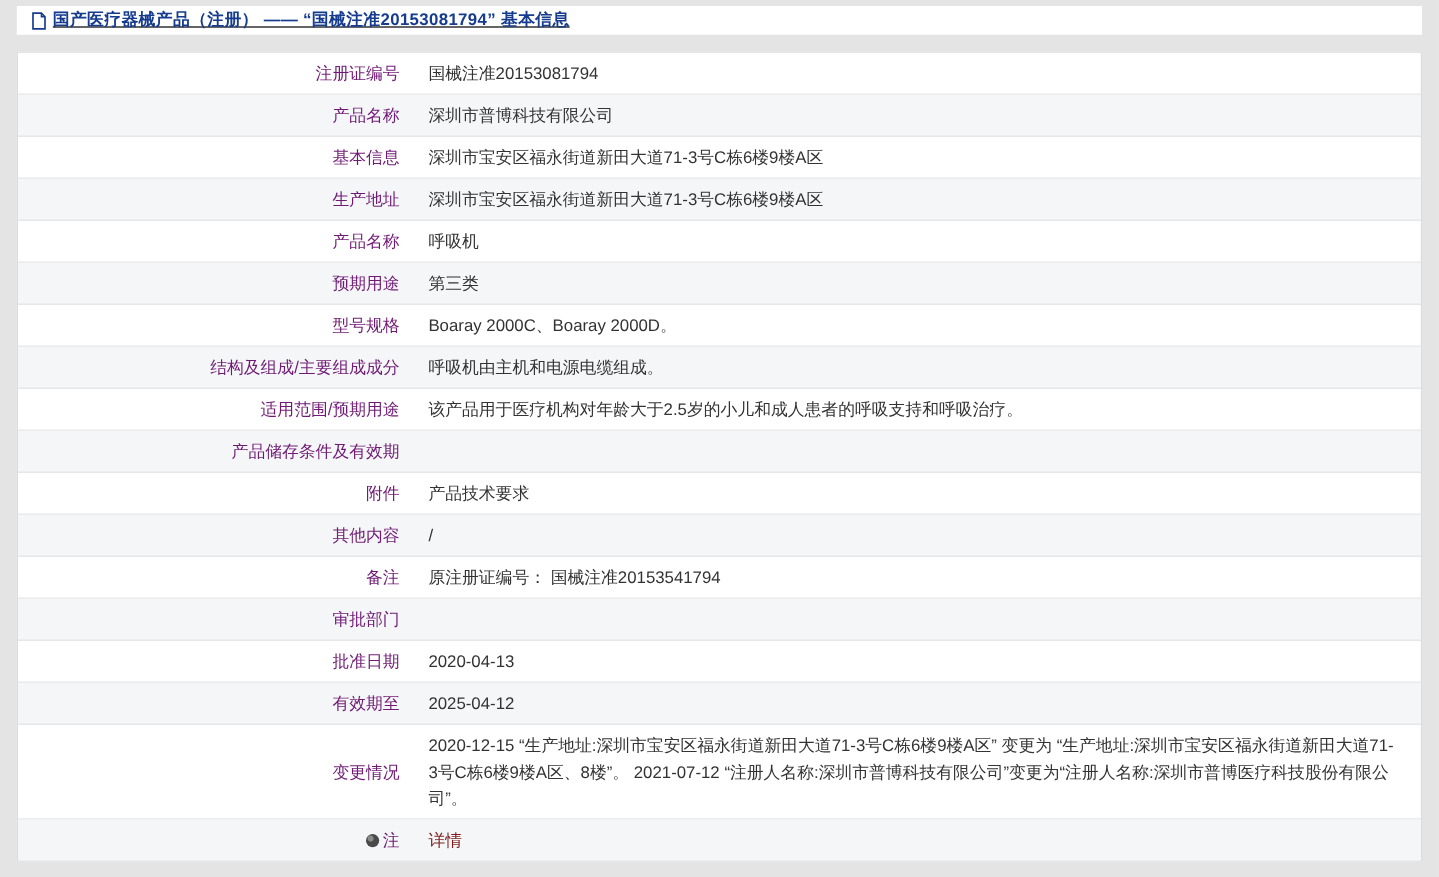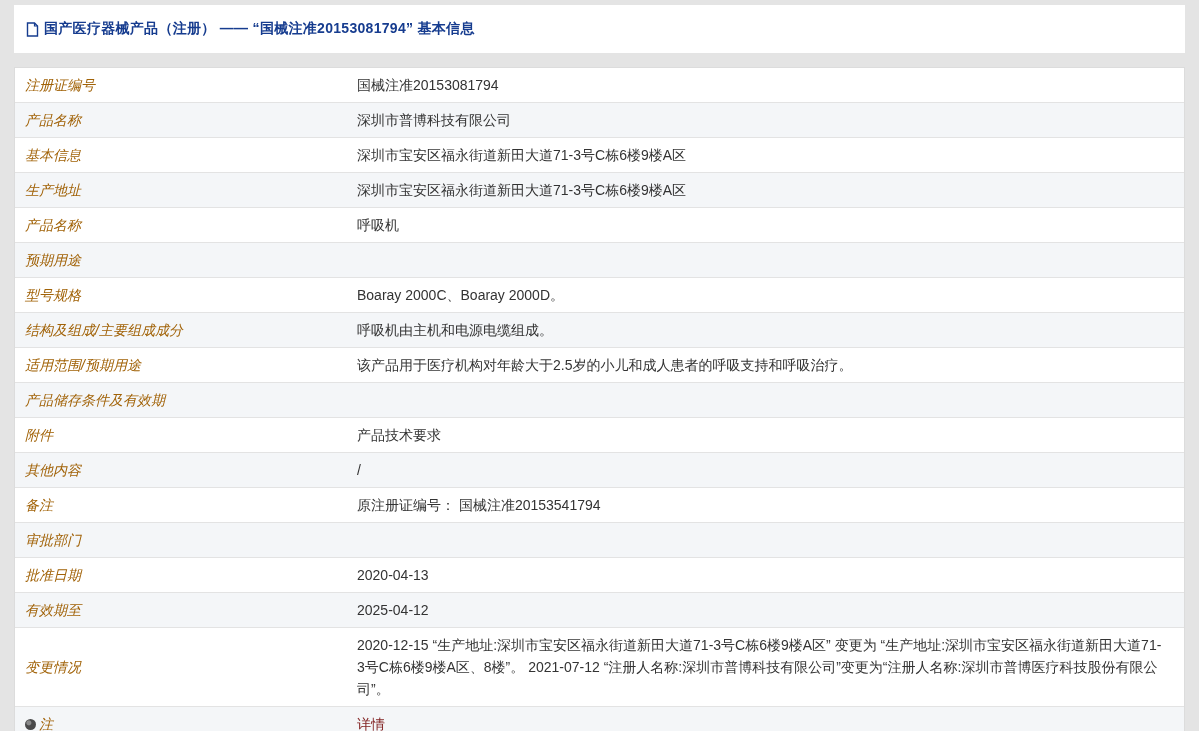--- a/index.html
+++ b/index.html
@@ -6,25 +6,26 @@
   html, body {
     width: 1199px; height: 731px;
     background: #e4e4e4;
     font-family: "Liberation Sans", "DejaVu Sans", sans-serif;
     overflow: hidden;
   }
   .page { padding: 5px 14px; }
 
   .title-bar {
     background: #ffffff;
-    height: 48px;
+    height: 24px;
     display: flex;
     align-items: center;
     padding: 0 12px;
     margin-bottom: 14px;
+    text-decoration: underline;
   }
   .doc-icon { display: inline-flex; margin-right: 5px; }
   .title {
     color: #163c8f;
     font-size: 14px;
     font-weight: bold;
     letter-spacing: 0.3px;
   }
 
   .info-table {
@@ -38,25 +39,24 @@
     border-bottom: 1px solid #e3e3e3;
     font-size: 14px;
     color: #333333;
   }
   .row:last-child { border-bottom: none; }
   .row.alt { background: #f4f6f8; }
 
   .label-cell {
     width: 330px;
     flex-shrink: 0;
-    text-align: left;
+    text-align: right;
     padding: 6px 12px 6px 10px;
     line-height: 22px;
-    color: #a16207;
-    font-style: italic;
+    color: #701a75;
   }
   .value-cell {
     flex: 1;
     padding: 6px 20px 6px 12px;
     line-height: 22px;
     word-break: break-all;
   }
   .value-cell a {
     color: #7f1d1d;
     text-decoration: none;
@@ -101,20 +101,21 @@
       <div class="row alt">
     <div class="label-cell">生产地址</div>
     <div class="value-cell">深圳市宝安区福永街道新田大道71-3号C栋6楼9楼A区</div>
   </div>
       <div class="row">
     <div class="label-cell">产品名称</div>
     <div class="value-cell">呼吸机</div>
   </div>
       <div class="row alt">
     <div class="label-cell">预期用途</div>
+    <div class="value-cell">第三类</div>
   </div>
       <div class="row">
     <div class="label-cell">型号规格</div>
     <div class="value-cell">Boaray 2000C、Boaray 2000D。</div>
   </div>
       <div class="row alt">
     <div class="label-cell">结构及组成/主要组成成分</div>
     <div class="value-cell">呼吸机由主机和电源电缆组成。</div>
   </div>
       <div class="row">

